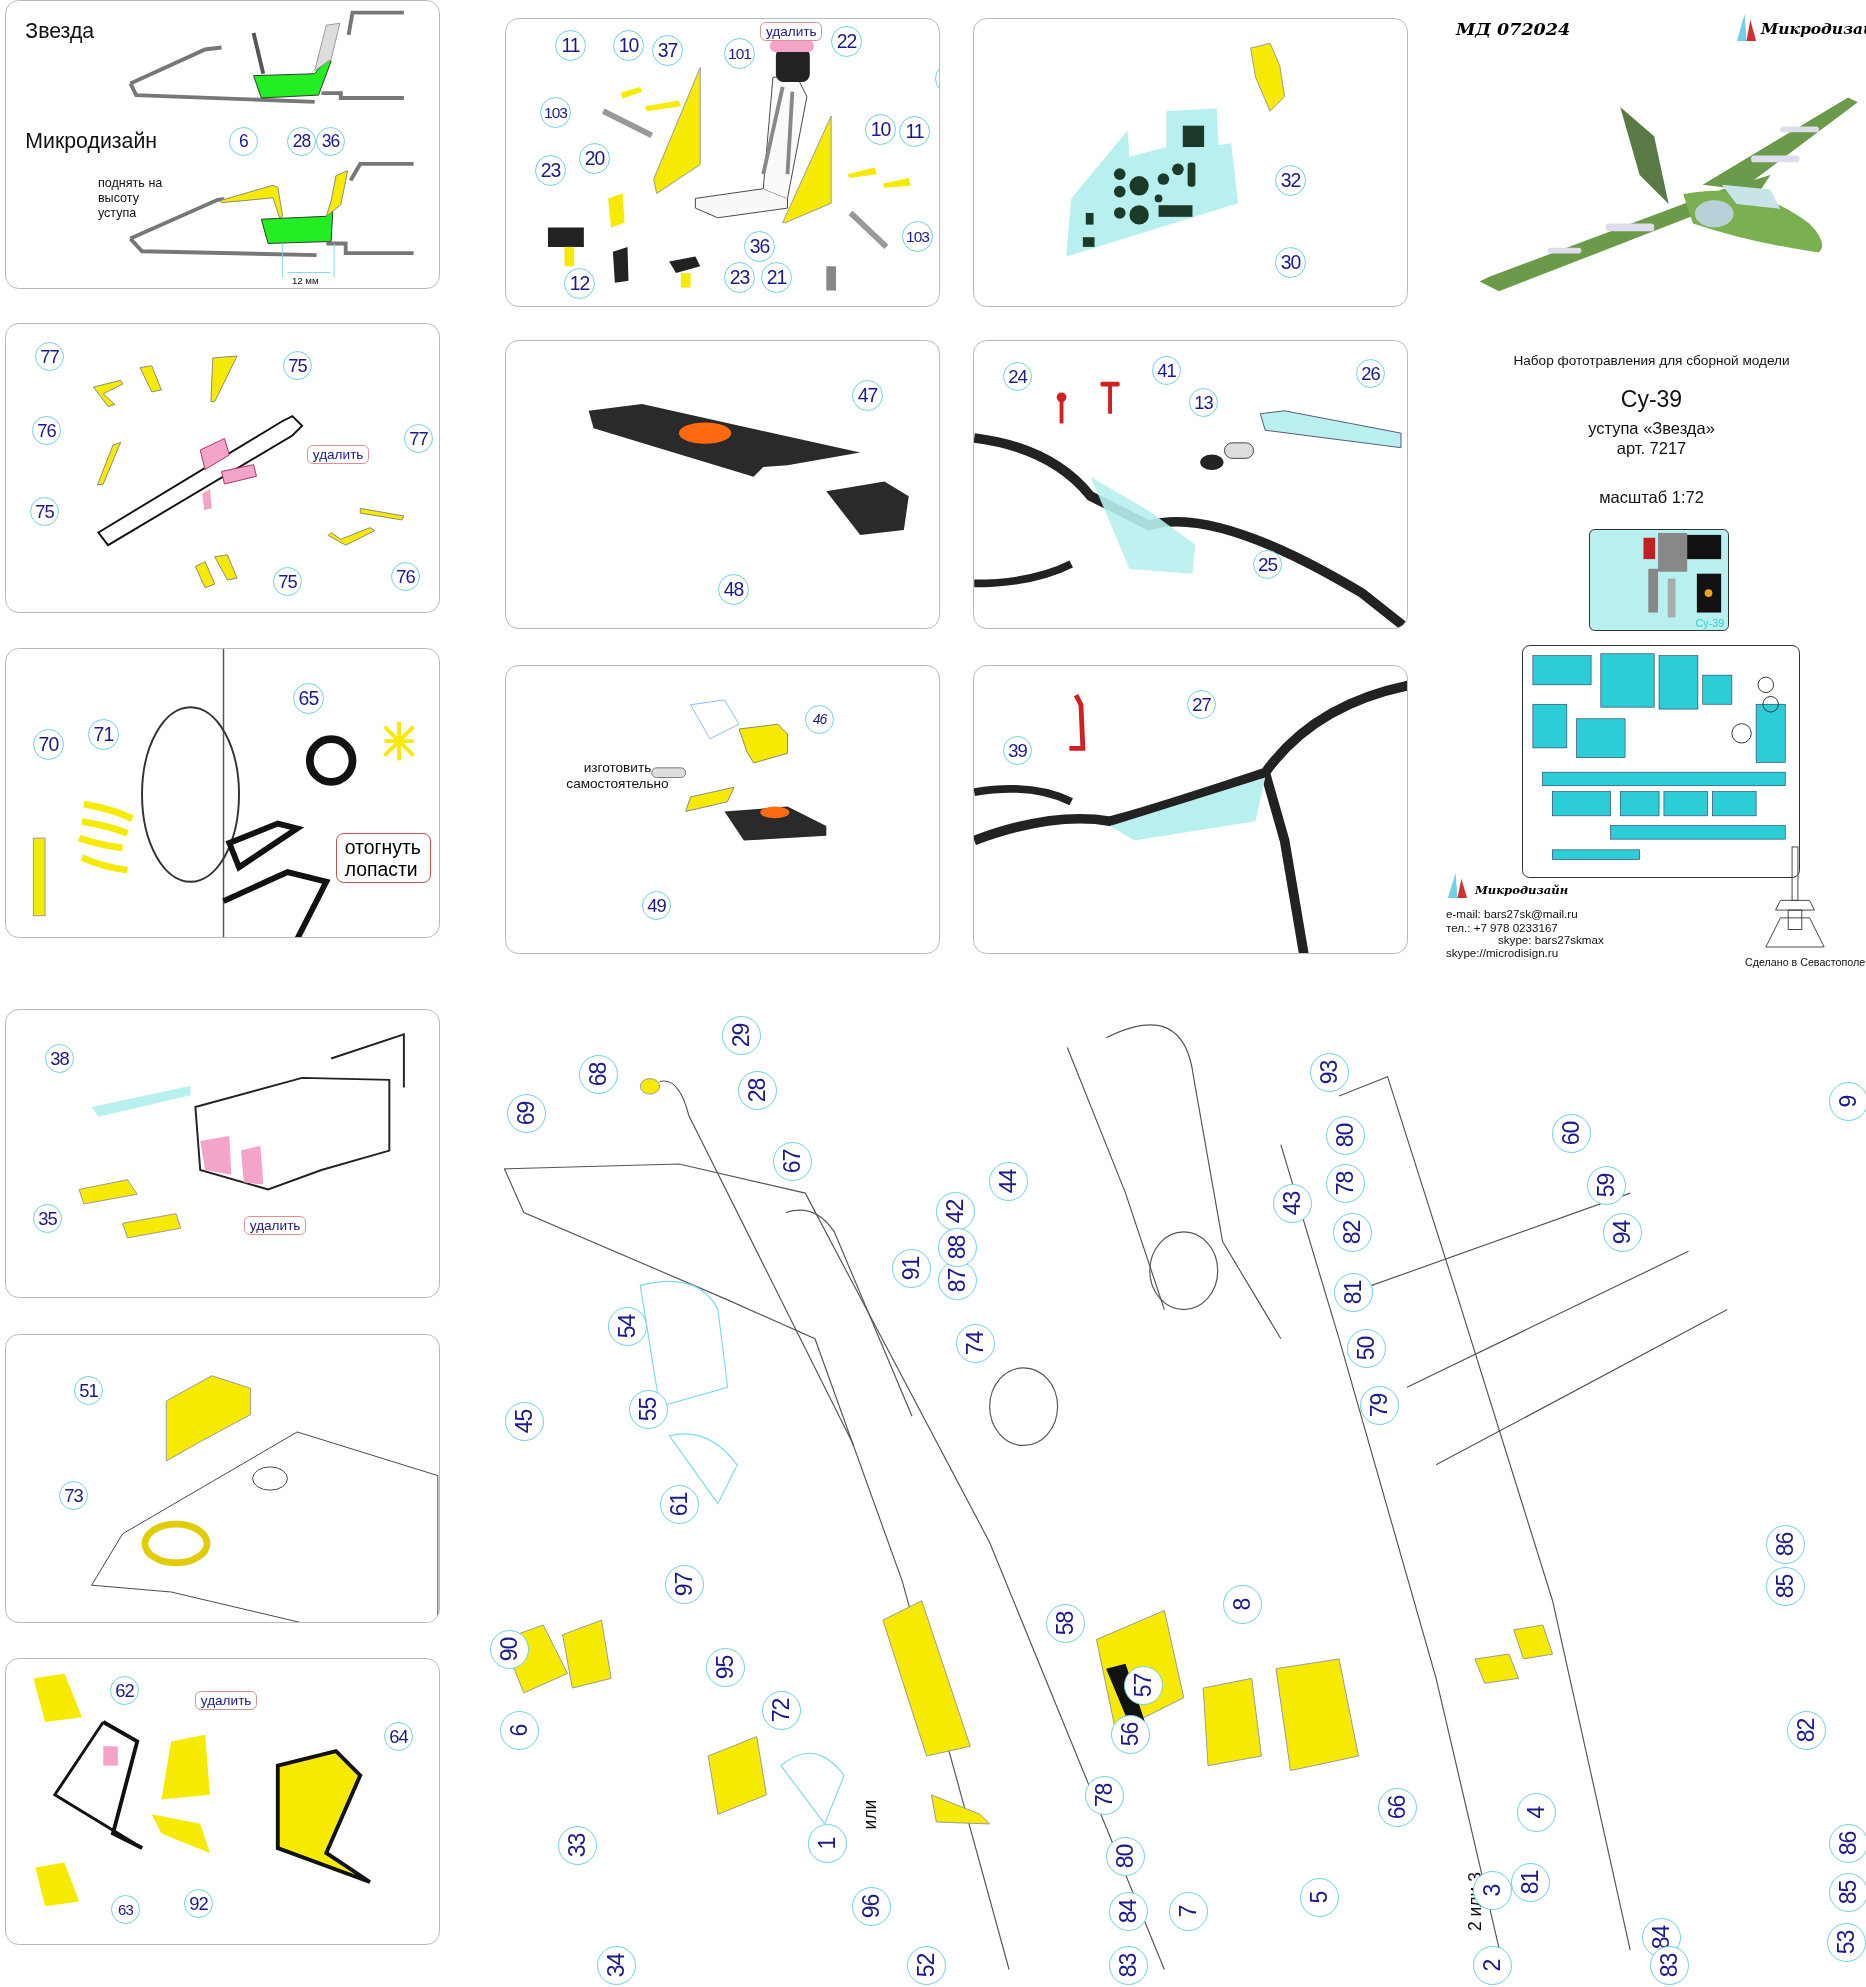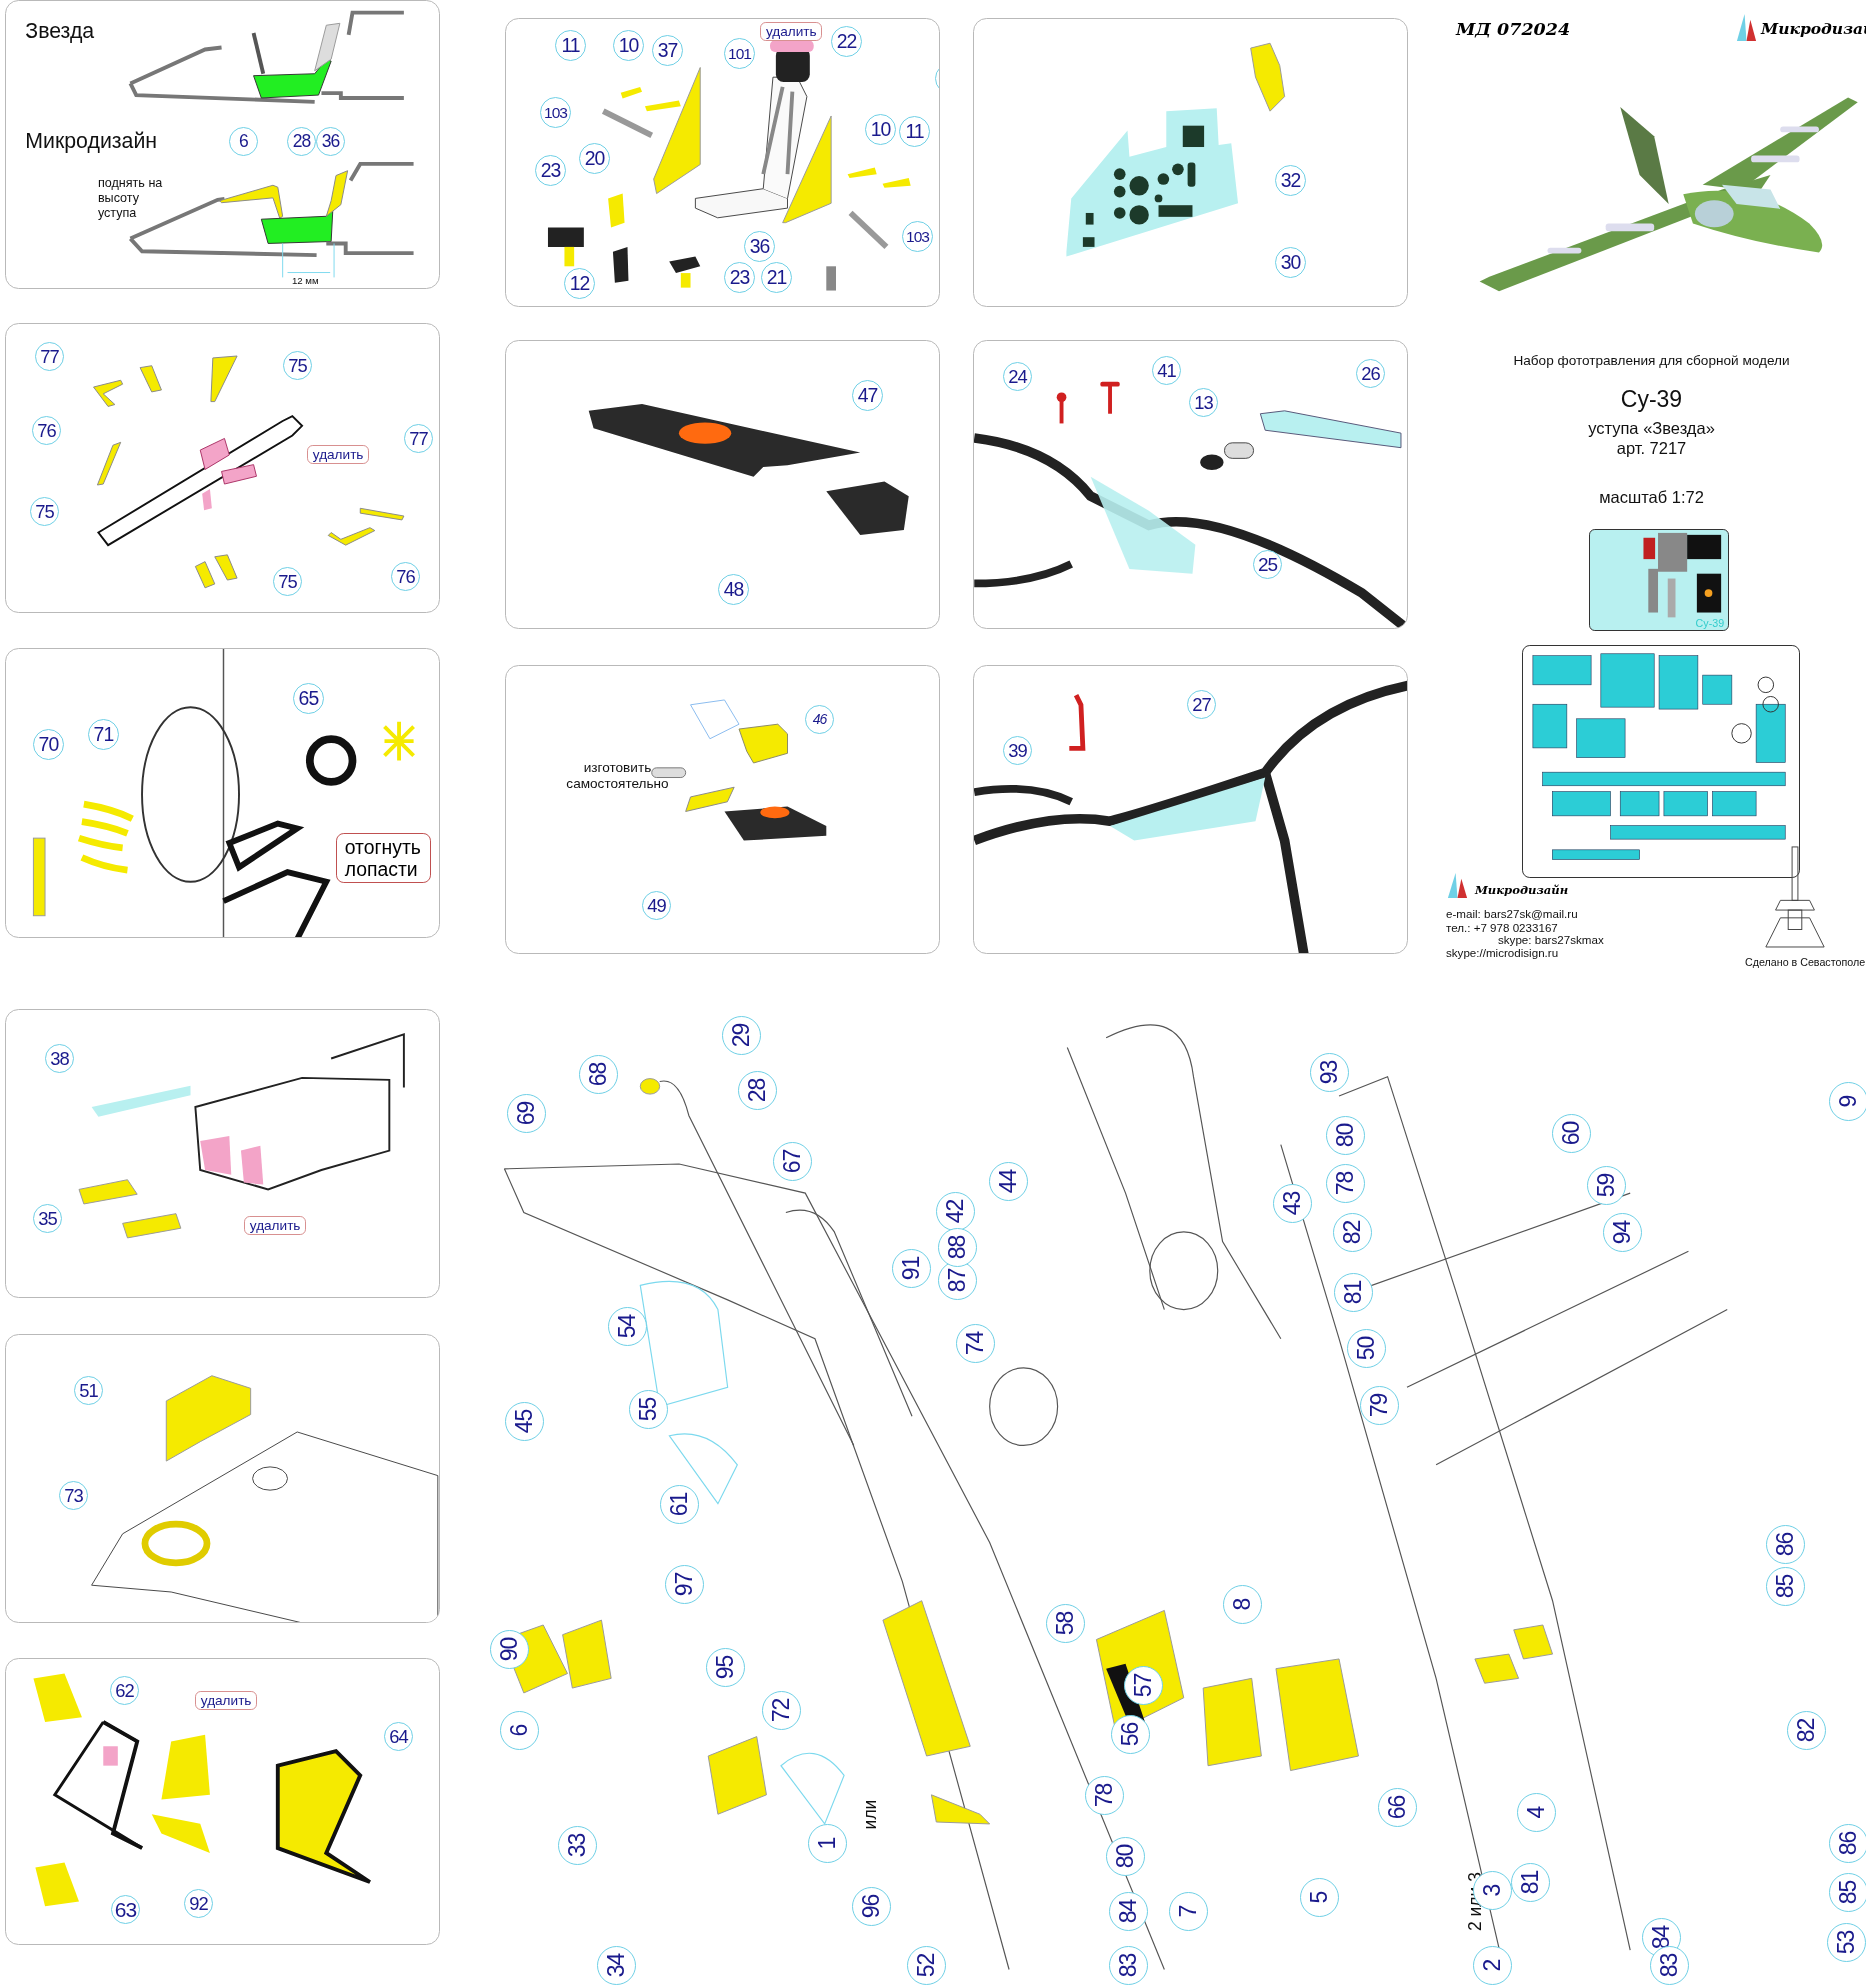--- a/index.html
+++ b/index.html
@@ -339,21 +339,21 @@
     <polygon points="170,85 205,78 210,140 160,145" fill="#f5ea00"></polygon>
     <polygon points="150,160 200,170 210,200 160,180" fill="#f5ea00"></polygon>
     <polygon points="28,20 60,15 78,60 40,65" fill="#f5ea00"></polygon>
     <polygon points="30,215 60,210 75,250 40,255" fill="#f5ea00"></polygon>
     <path d="M280,110 L340,95 L365,120 L330,200 L375,230 L280,195 Z" fill="#f5ea00" stroke="#111" stroke-width="4"></path>
   </svg>
   <div class="remove-tag" style="left:189px;top:32px;">удалить</div>
   <div class="callout" style="left:104px;top:16.5px;width:29px;height:29px;font-size:18.4px;line-height:27px;">62</div>
   <div class="callout" style="left:378px;top:63px;width:29px;height:29px;font-size:18.4px;line-height:27px;">64</div>
   <div class="callout" style="left:178px;top:230px;width:29px;height:29px;font-size:18.4px;line-height:27px;">92</div>
-  <div class="callout" style="left:105px;top:236px;width:29px;height:29px;font-size:21px;line-height:27px;">63</div>
+  <div class="callout" style="left:105px;top:236px;width:29px;height:29px;font-size:15px;line-height:27px;">63</div>
 </div>
 
 <div style="position:absolute;left:485px;top:999px;width:1382px;height:988px;">
   <svg width="1382" height="988" viewBox="0 0 1424 1018">
     <g fill="none" stroke="#555" stroke-width="1.2">
       <path d="M20,175 L200,170 L330,200 L520,560 L700,1000"></path>
       <path d="M20,175 L40,220 L250,310 L340,350 L430,600 L540,1000"></path>
       <path d="M180,85 Q200,80 210,120 L380,460"></path>
       <path d="M310,220 Q340,210 360,240 L440,430"></path>
       <path d="M640,40 Q720,0 730,80 L760,250 L820,350"></path>

